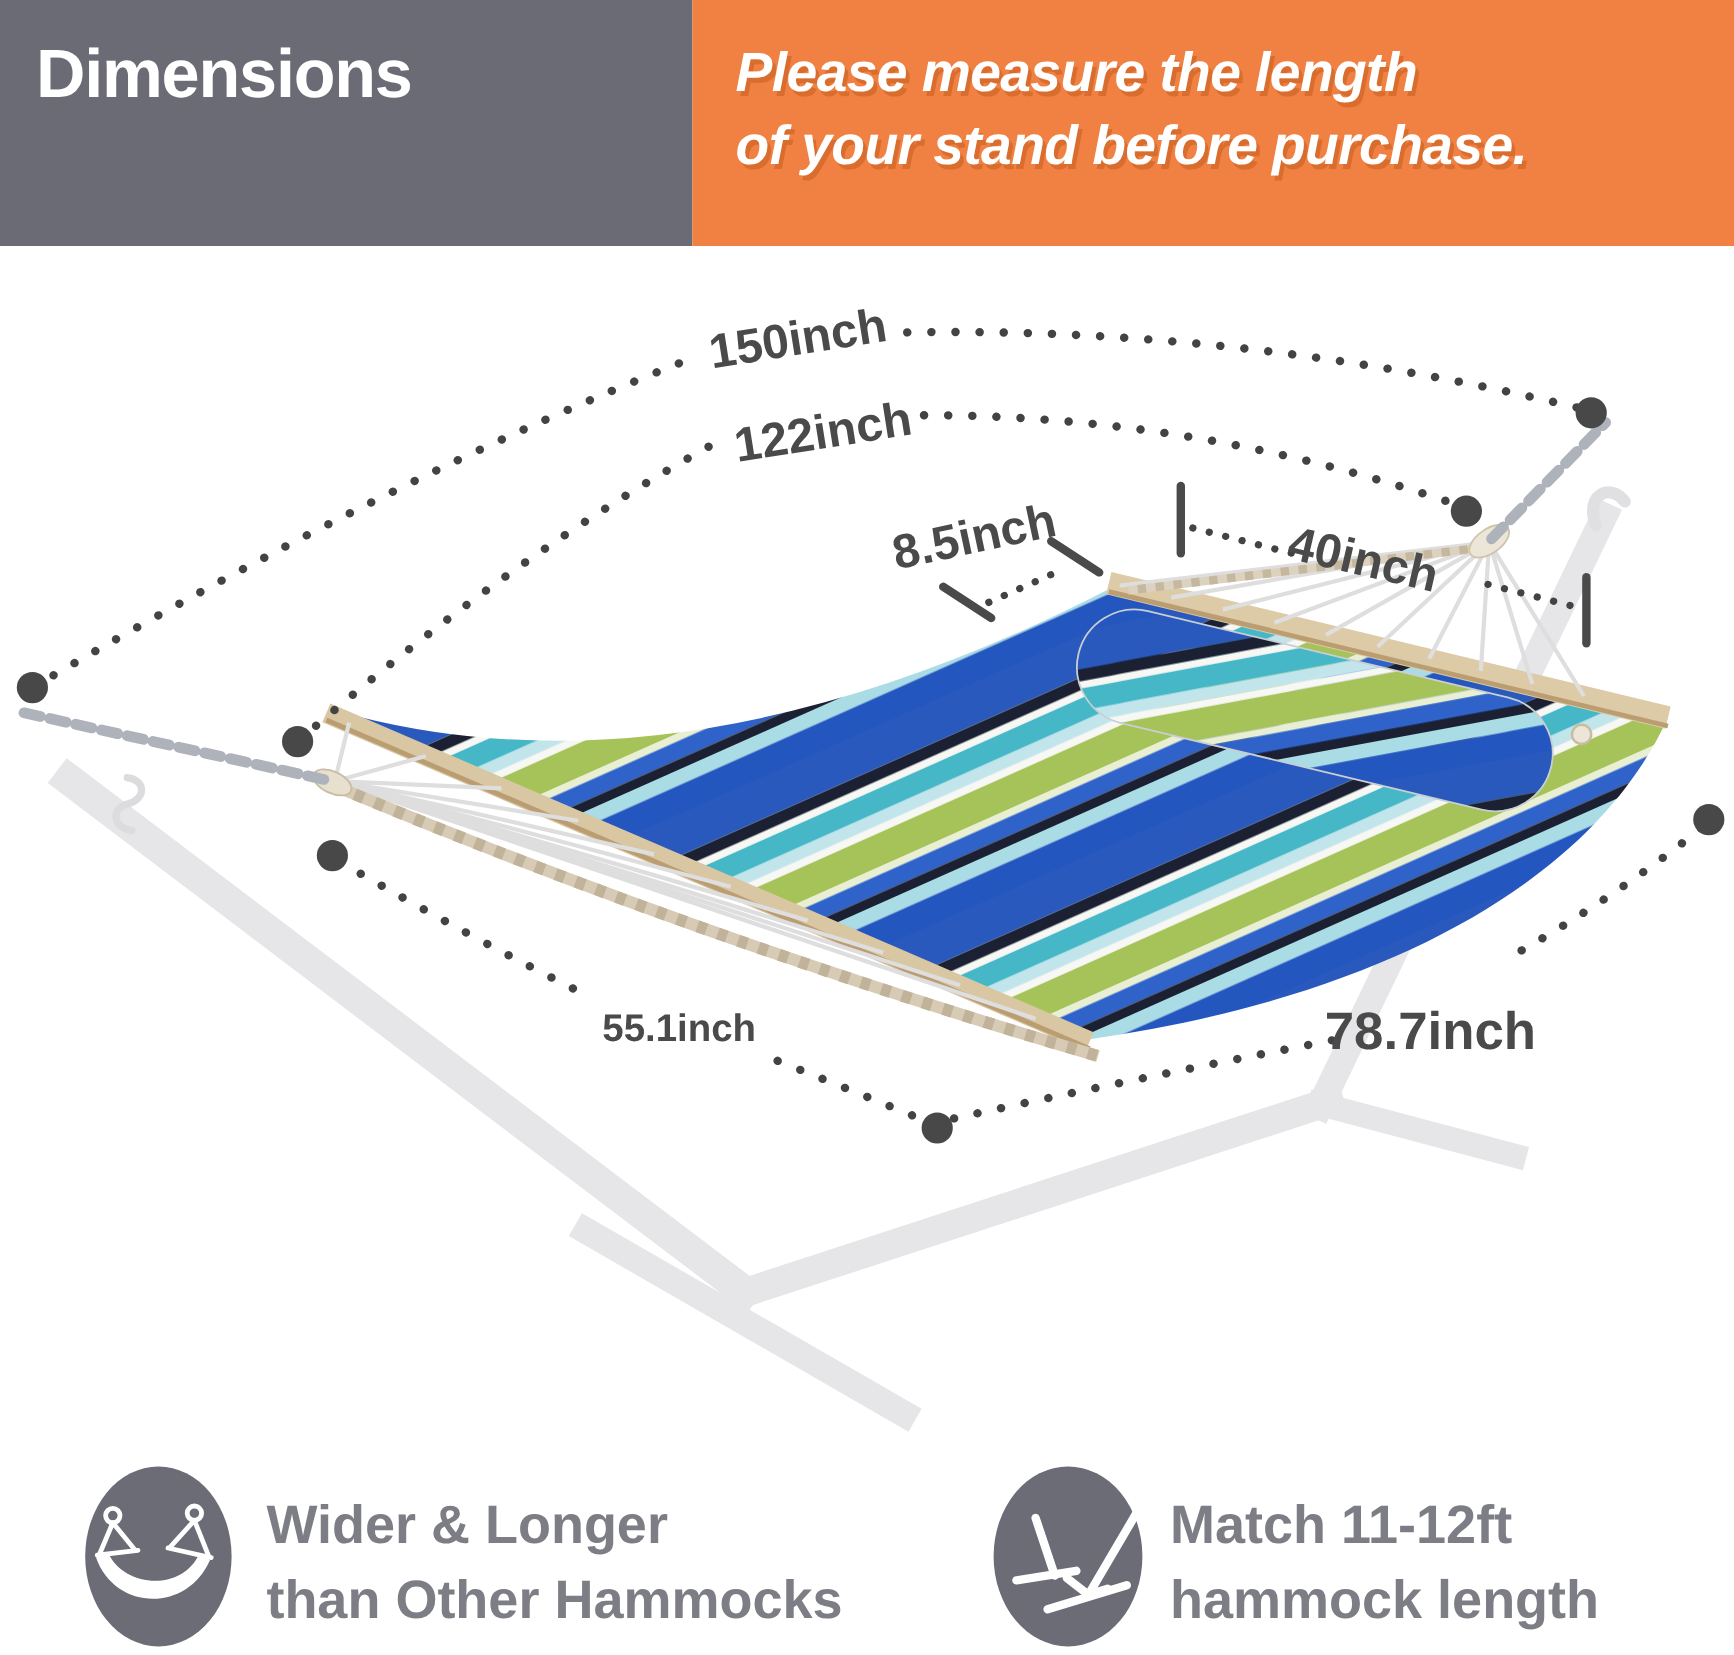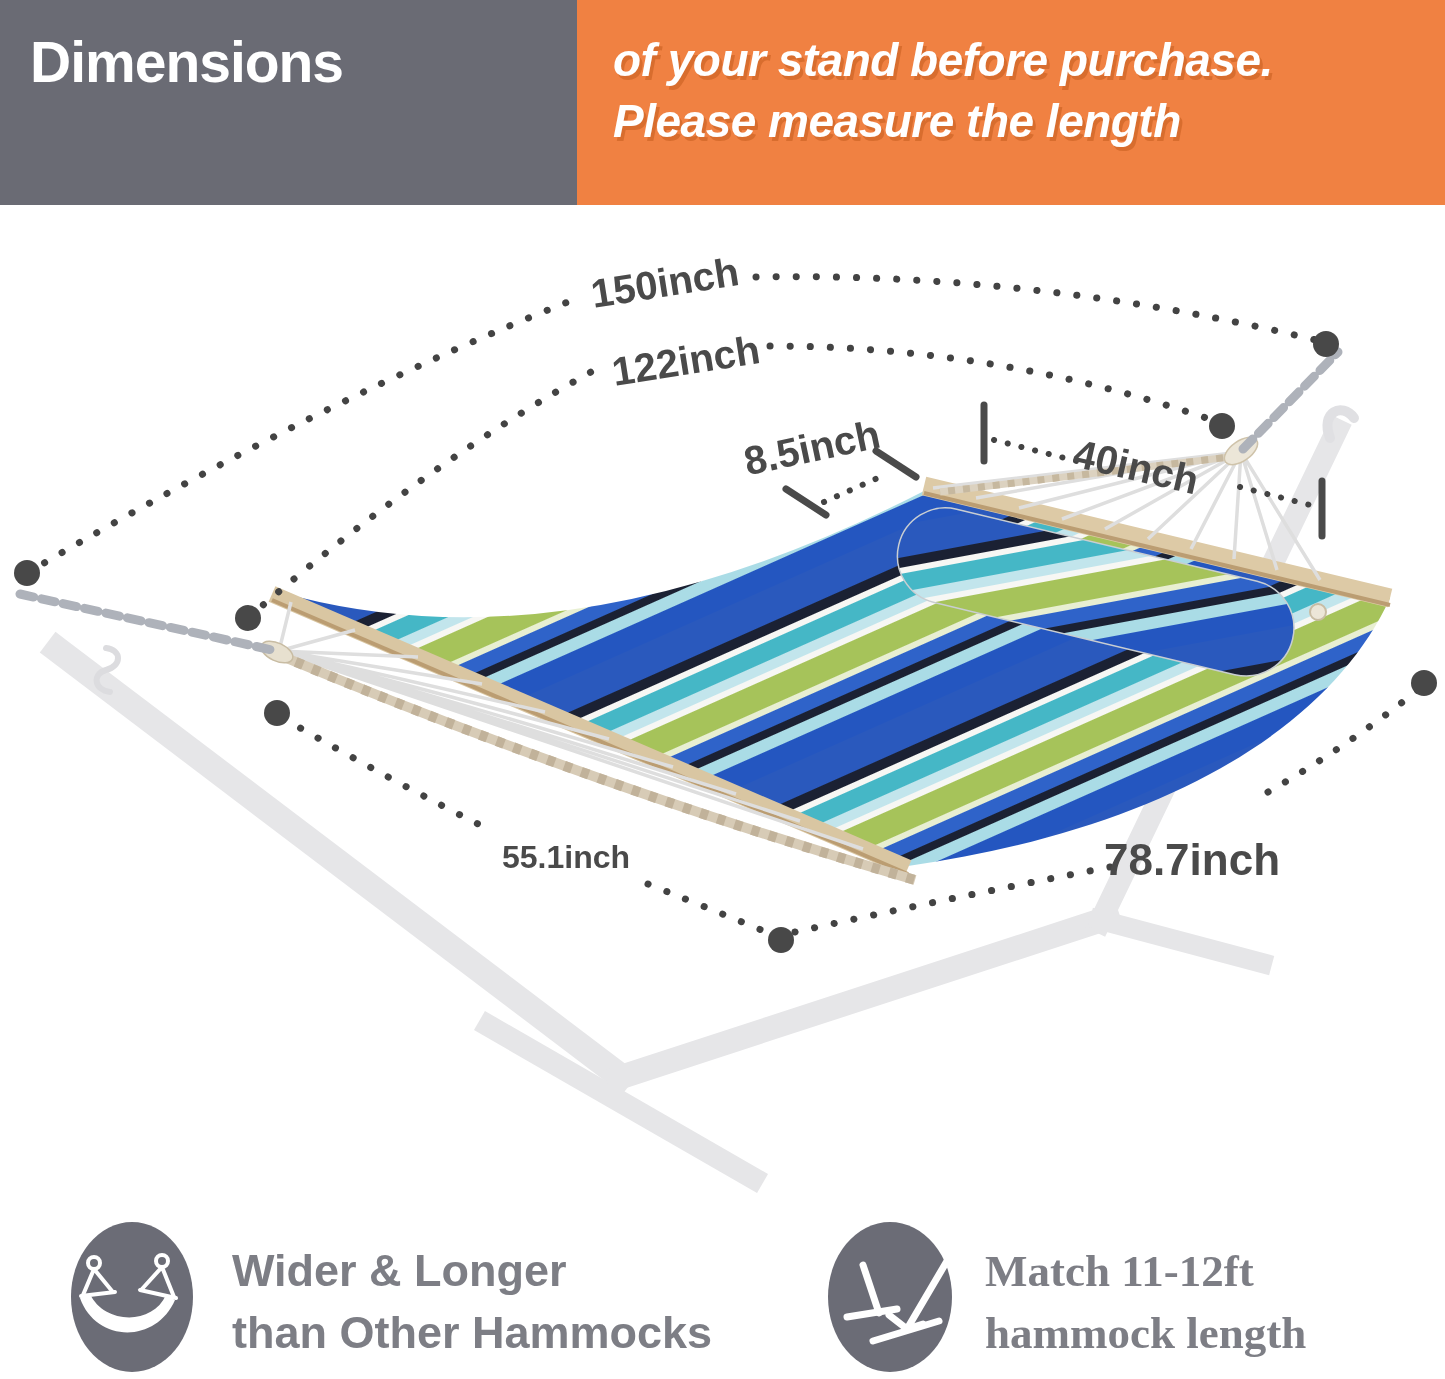--- a/index.html
+++ b/index.html
@@ -30,35 +30,35 @@
   
   .art{position:absolute;left:0;top:0;width:1445px;height:1379px;}
   
   .dim{
     position:absolute;color:#4a4a4a;font-weight:bold;white-space:nowrap;
     transform-origin:center center;z-index:4;
   }
   
   .feature-text{
     position:absolute;color:#7d7e85;font-weight:bold;
-    font-size:45px;line-height:62px;white-space:nowrap;z-index:4;margin-left:10px;
+    font-size:45px;line-height:62px;white-space:nowrap;z-index:4;
   }
   .feature-icon{position:absolute;z-index:4;}
 </style>
 </head>
 <body>
 
 <div class="canvas">
 
   <div class="hdr-gray">
     <div class="t">Dimensions</div>
   </div>
   <div class="hdr-orange">
+    <div class="t">Please measure the length</div>
     <div class="t">of your stand before purchase.</div>
-    <div class="t">Please measure the length</div>
   </div>
 
   <svg class="art" viewBox="0 0 1445 1379">
     <defs>
       <pattern id="stripes" patternUnits="userSpaceOnUse" width="400" height="170" patternTransform="rotate(-24)">
         <rect x="0" y="0" width="400" height="32" fill="#2a59bd"></rect>
         <rect x="0" y="32" width="400" height="10" fill="#1b2133"></rect>
         <rect x="0" y="42" width="400" height="6" fill="#f7f7f4"></rect>
         <rect x="0" y="48" width="400" height="18" fill="#45b7c6"></rect>
         <rect x="0" y="66" width="400" height="10" fill="#c2e5ec"></rect>
@@ -186,18 +186,18 @@
     <ellipse cx="63" cy="76" rx="62" ry="75" fill="#6b6c76"></ellipse>
     <g stroke="#ffffff" stroke-width="7" fill="none" stroke-linecap="round">
       <path d="M36 44 L52 92"></path>
       <path d="M120 40 L80 108"></path>
       <path d="M20 96 L70 88"></path>
       <path d="M46 120 L112 100"></path>
       <path d="M80 108 L62 94"></path>
       <path d="M80 108 L96 103"></path>
     </g>
   </svg>
-  <div class="feature-text" style="left:975px;top:1240px;font-family:Liberation Serif, serif;">
+  <div class="feature-text" style="left:975px;top:1240px;">
     <div>Match 11-12ft</div>
     <div>hammock length</div>
   </div>
 
 </div>
 
 </body></html>

